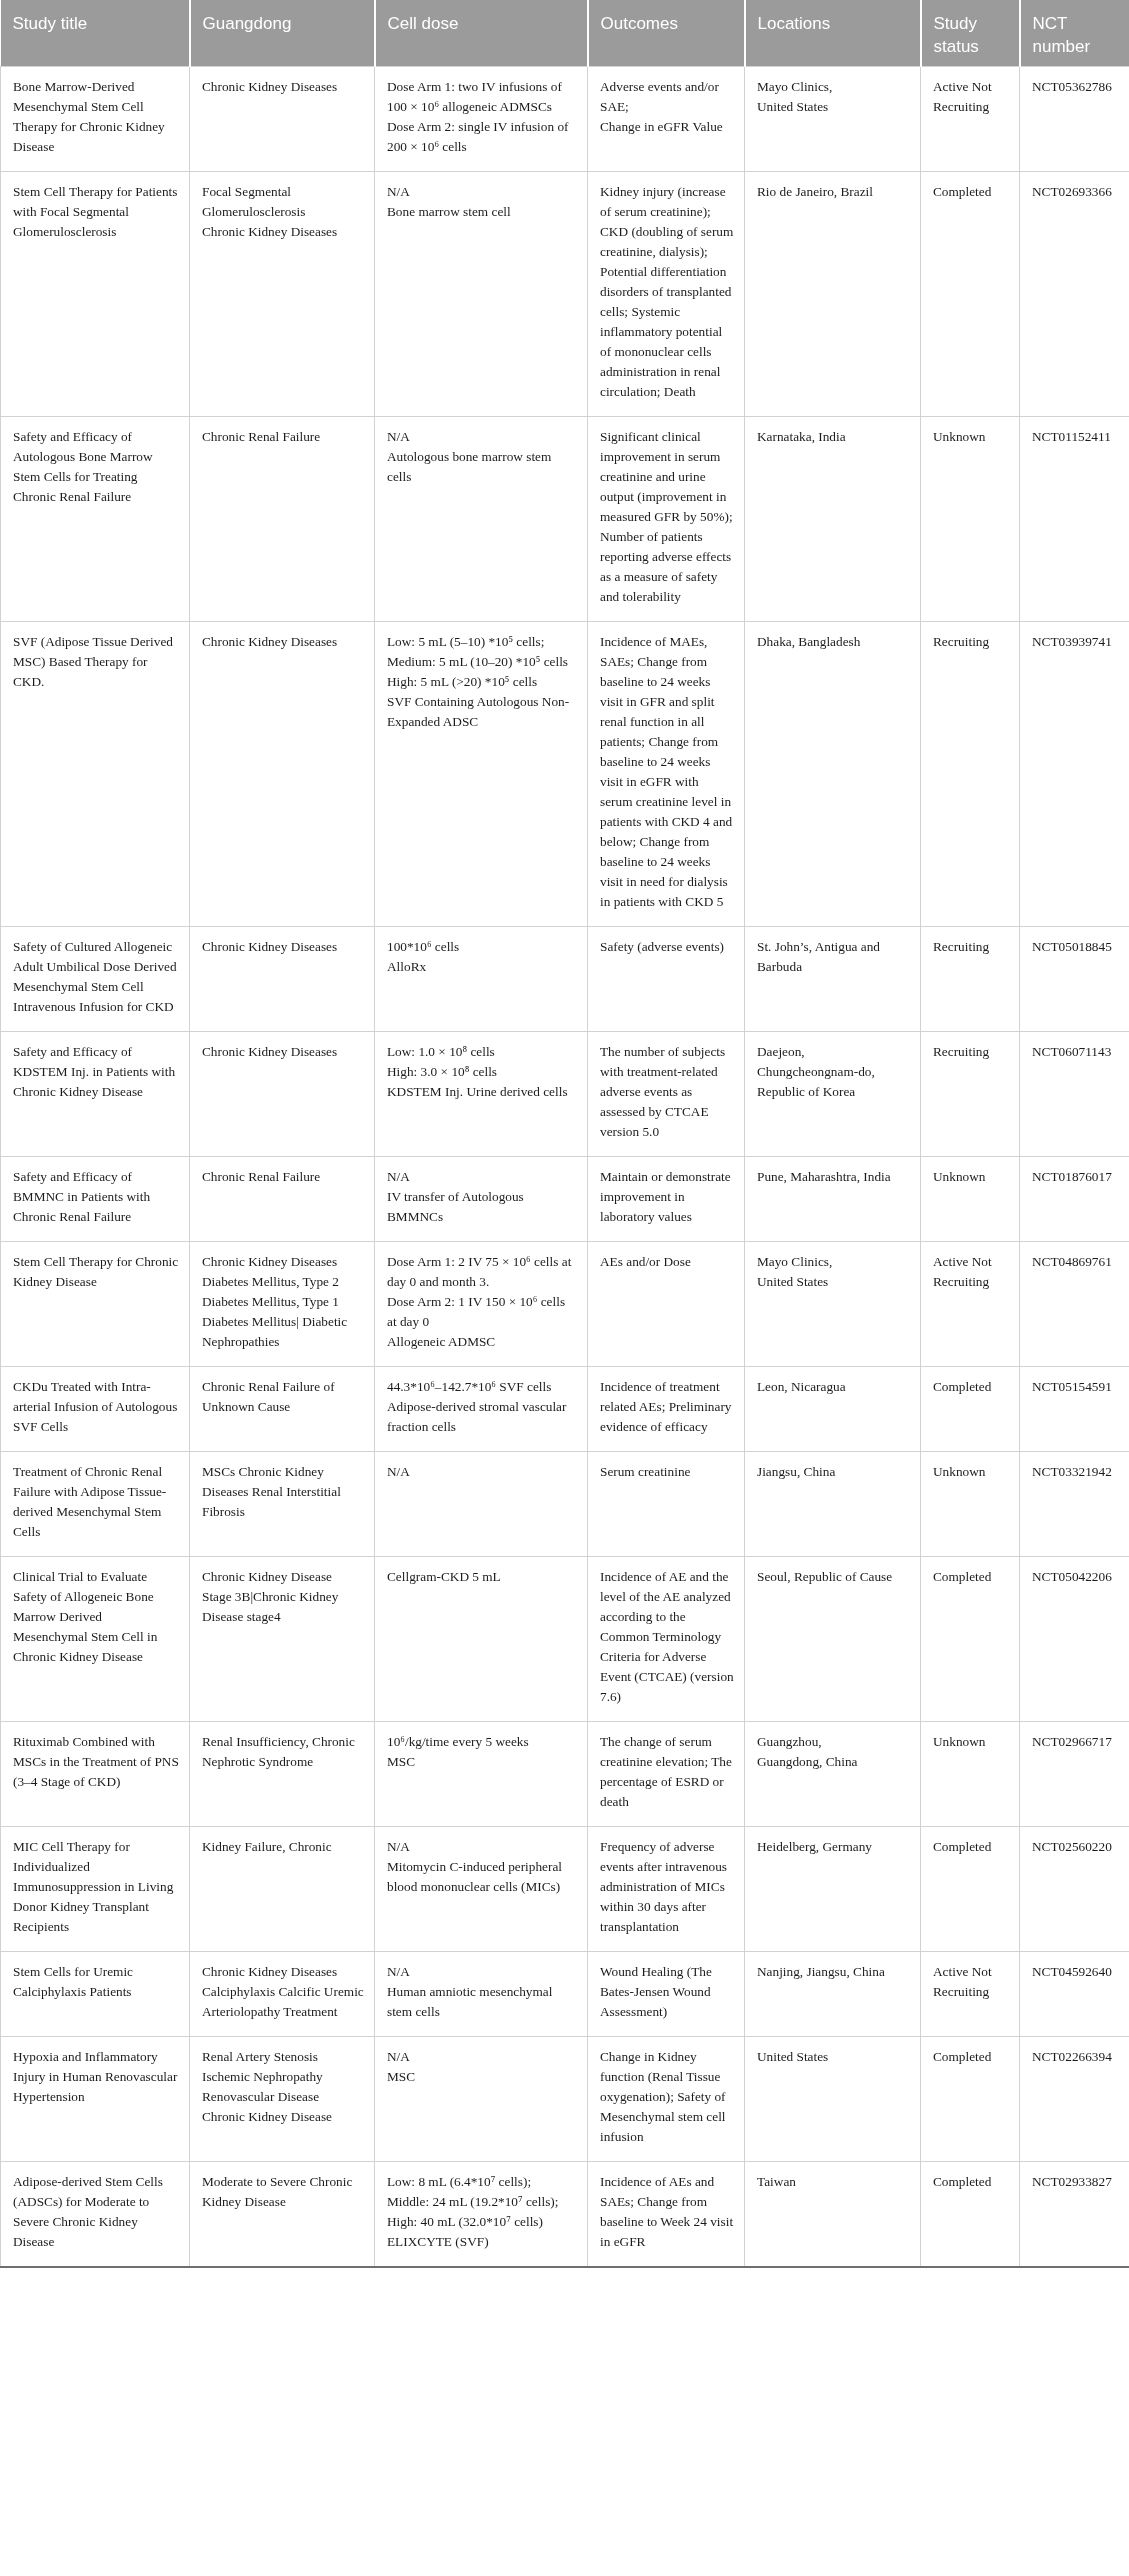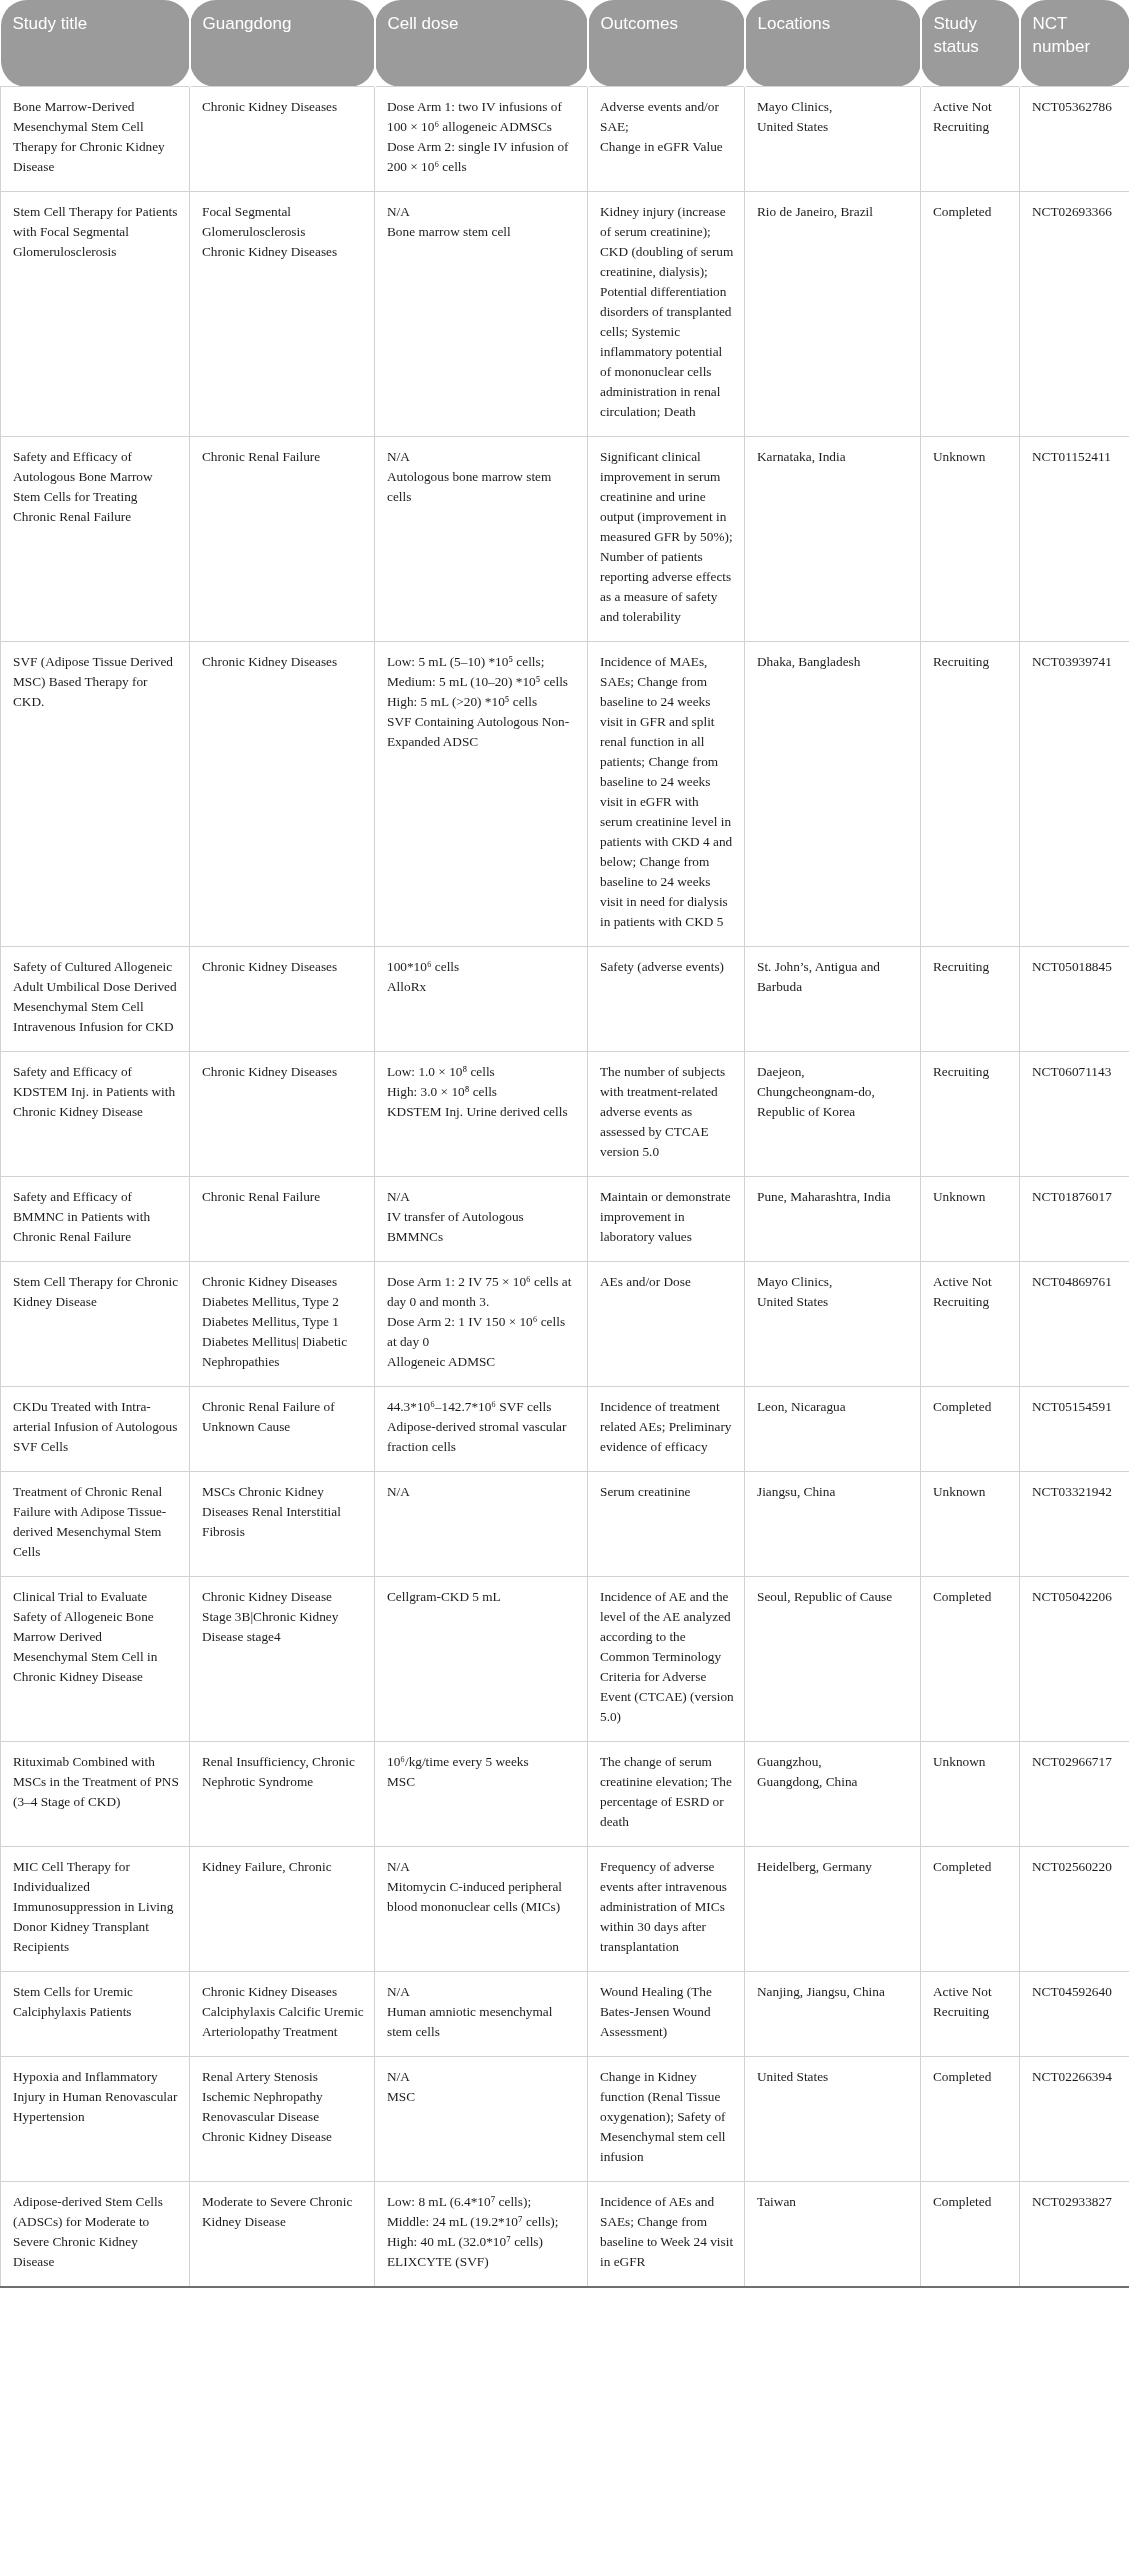--- a/index.html
+++ b/index.html
@@ -27,24 +27,23 @@
 
   thead th {
     background: #9b9b9b;
     color: #ffffff;
     font-family: "Liberation Sans", sans-serif;
     font-size: 17px;
     font-weight: 500;
     line-height: 23px;
     text-align: left;
     vertical-align: top;
-    padding: 12px 10px 28px 12px;
+    padding: 12px 10px 8px 12px;
     height: 43px;
     border-left: 2px solid #ffffff;
-    border-radius: 26px;
   }
   thead th:first-child { border-left: none; }
 
   tbody td {
     font-family: "Liberation Serif", "DejaVu Serif", serif;
     font-size: 13.3px;
     line-height: 20px;
     color: #1c1c1c;
     vertical-align: top;
     text-align: left;
@@ -185,21 +184,21 @@
     <td>N/A</td>
     <td>Serum creatinine</td>
     <td>Jiangsu, China</td>
     <td>Unknown</td>
     <td>NCT03321942</td>
   </tr>
       <tr>
     <td>Clinical Trial to Evaluate Safety of Allogeneic Bone Marrow Derived Mesenchymal Stem Cell in Chronic Kidney Disease</td>
     <td>Chronic Kidney Disease Stage 3B|Chronic Kidney Disease stage4</td>
     <td>Cellgram-CKD 5 mL</td>
-    <td>Incidence of AE and the level of the AE analyzed according to the Common Terminology Criteria for Adverse Event (CTCAE) (version 5.0)</td>
+    <td>Incidence of AE and the level of the AE analyzed according to the Common Terminology Criteria for Adverse Event (CTCAE) (version 7.6)</td>
     <td>Seoul, Republic of Cause</td>
     <td>Completed</td>
     <td>NCT05042206</td>
   </tr>
       <tr>
     <td>Rituximab Combined with MSCs in the Treatment of PNS (3–4 Stage of CKD)</td>
     <td>Renal Insufficiency, Chronic Nephrotic Syndrome</td>
     <td>10⁶/kg/time every 5 weeks
 MSC</td>
     <td>The change of serum creatinine elevation; The percentage of ESRD or death</td>

